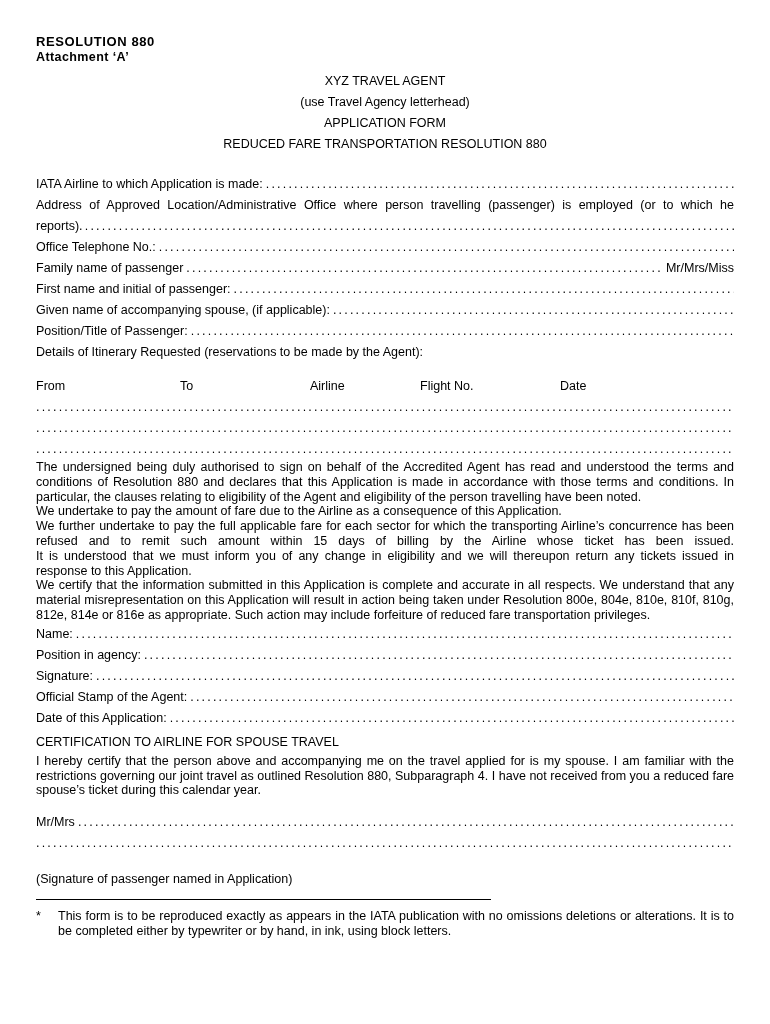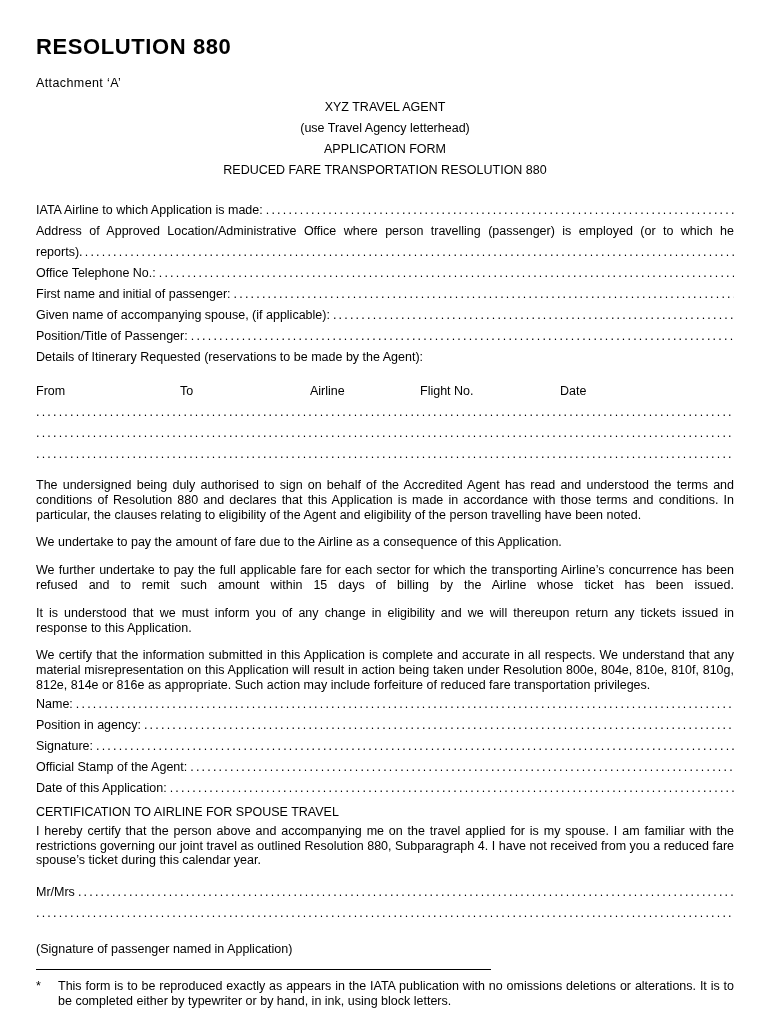--- a/index.html
+++ b/index.html
@@ -7,43 +7,43 @@
   body {
     width: 770px;
     min-height: 1024px;
     margin: 0 auto;
     color: #000;
     font-family: "Liberation Sans", sans-serif;
     font-size: 12.5px;
   }
   .page { padding: 30px 36px 18px 36px; }
 
-  h1.title { font-size: 22px; font-weight: bold; letter-spacing: .6px; margin-top: 4px; }
-  .attachment { font-weight: normal; margin-top: 16px; letter-spacing: .4px; }
+  h1.title { font-size: 13px; font-weight: bold; letter-spacing: .6px; margin-top: 4px; }
+  .attachment { font-weight: bold; margin-top: 1px; letter-spacing: .4px; }
 
   .letterhead { margin-top: 7px; text-align: center; font-weight: normal; }
   .lh-line { line-height: 21px; }
 
   .fields { margin-top: 19px; }
   .row { display: flex; align-items: center; line-height: 21px; }
   .row .lbl { white-space: nowrap; }
   .suffix { white-space: nowrap; margin-left: 4px; }
 
   
   .dots { letter-spacing: 2.2px; }
   .dots::after { content: "...................................................................................................................................................................................................................................................................................................................."; }
   .dotfill { flex: 1 1 auto; overflow: hidden; white-space: nowrap; margin-left: 3px; }
   .dotline { line-height: 21px; overflow: hidden; white-space: nowrap; }
 
   .address-block { line-height: 21px; max-height: 63px; overflow: hidden; text-align: justify; }
   .dots-run { word-break: break-all; }
 
   .itin-cols { display: grid; grid-template-columns: 144px 130px 110px 140px 1fr; line-height: 22px; margin-top: 12px; }
 
-  .para { margin-top: 13px; text-align: justify; line-height: 14.8px; }
+  .para { text-align: justify; line-height: 14.8px; }
   .justify-last { text-align-last: justify; }
 
   .sig-fields { margin-top: 1px; }
   .cert-head { margin-top: 2px; line-height: 22px; }
   .cert-body { margin-top: 1px; }
   .mrmrs-row { margin-top: 14px; }
   .caption { line-height: 20px; margin-top: 15px; }
 
   .divider { width: 455px; border-top: 1px solid #000; margin-top: 10px; }
 
@@ -72,20 +72,25 @@
       <span class="dotfill dots"></span>
     </div>
 
     <div class="address-block"><span>Address of Approved Location/Administrative Office where person travelling (passenger) is employed (or to which he reports)</span><span class="dots-run dots"></span></div>
 
     <div class="row">
       <span class="lbl">Office Telephone No.:</span>
       <span class="dotfill dots"></span>
     </div>
 
+    <div class="row">
+      <span class="lbl">Family name of passenger</span>
+      <span class="dotfill dots"></span>
+      <span class="suffix">Mr/Mrs/Miss</span>
+    </div>
 
     <div class="row">
       <span class="lbl">First name and initial of passenger:</span>
       <span class="dotfill dots"></span>
     </div>
 
     <div class="row">
       <span class="lbl">Given name of accompanying spouse, (if applicable):</span>
       <span class="dotfill dots"></span>
     </div>

